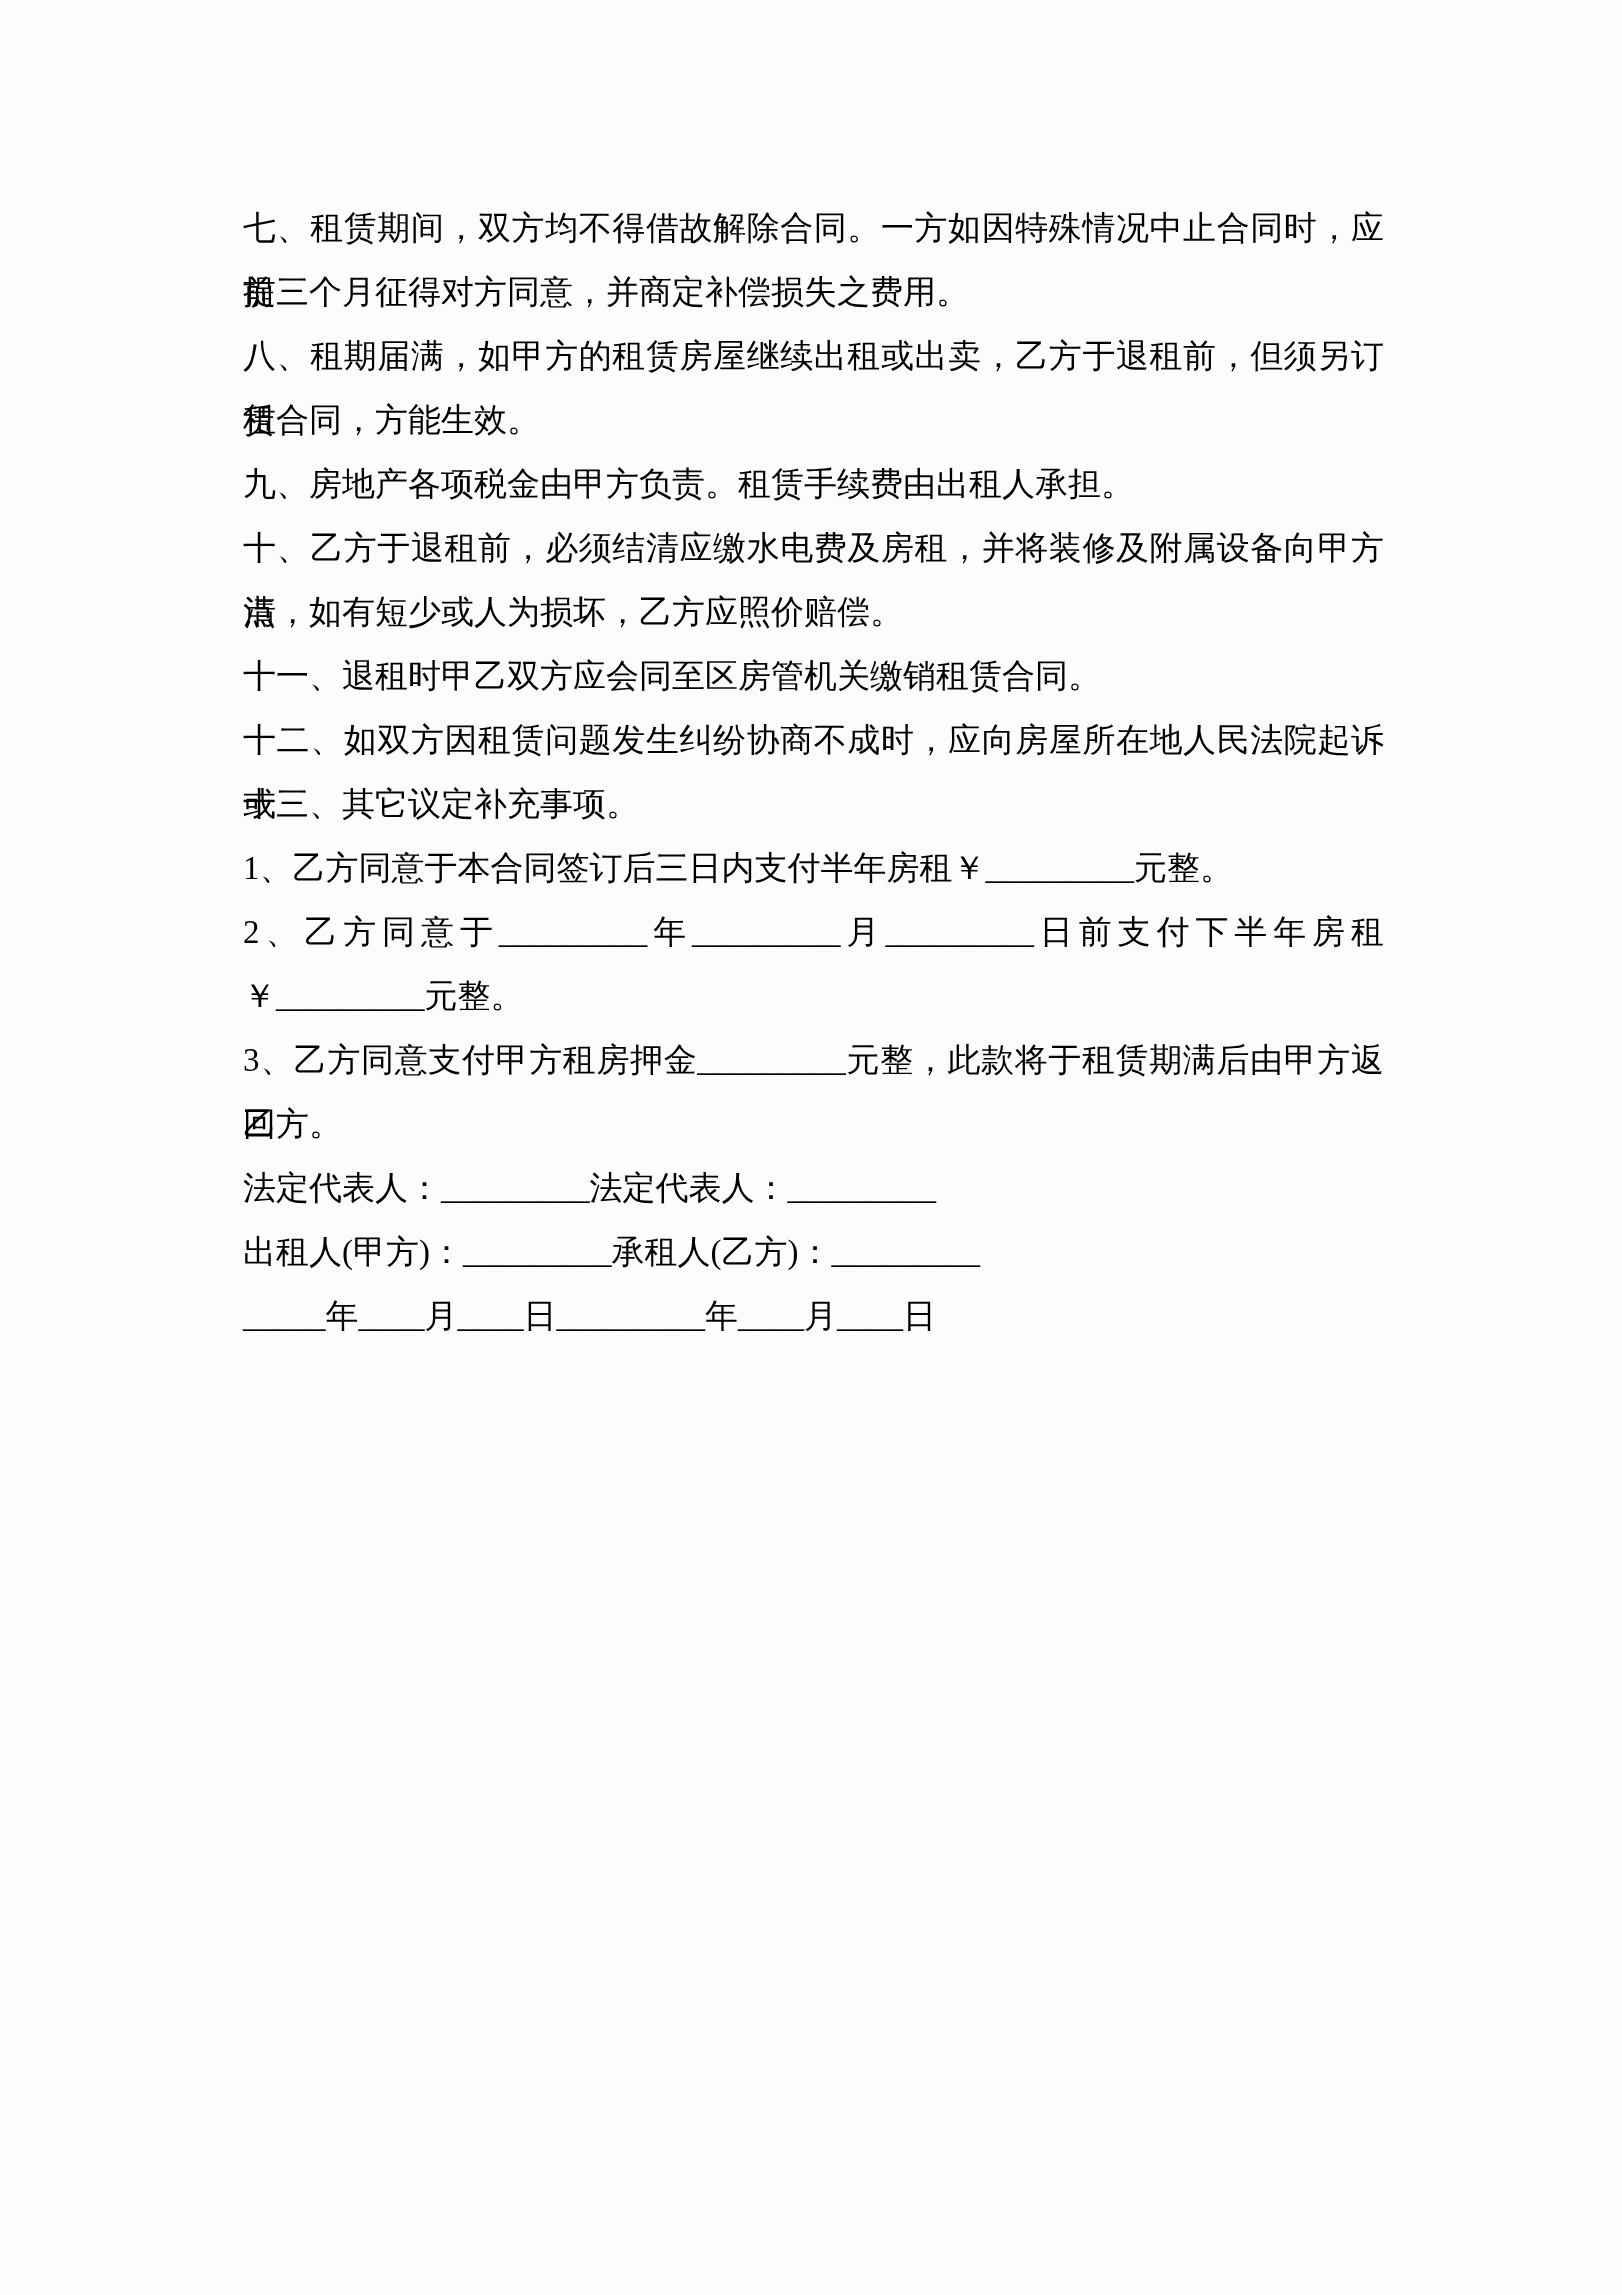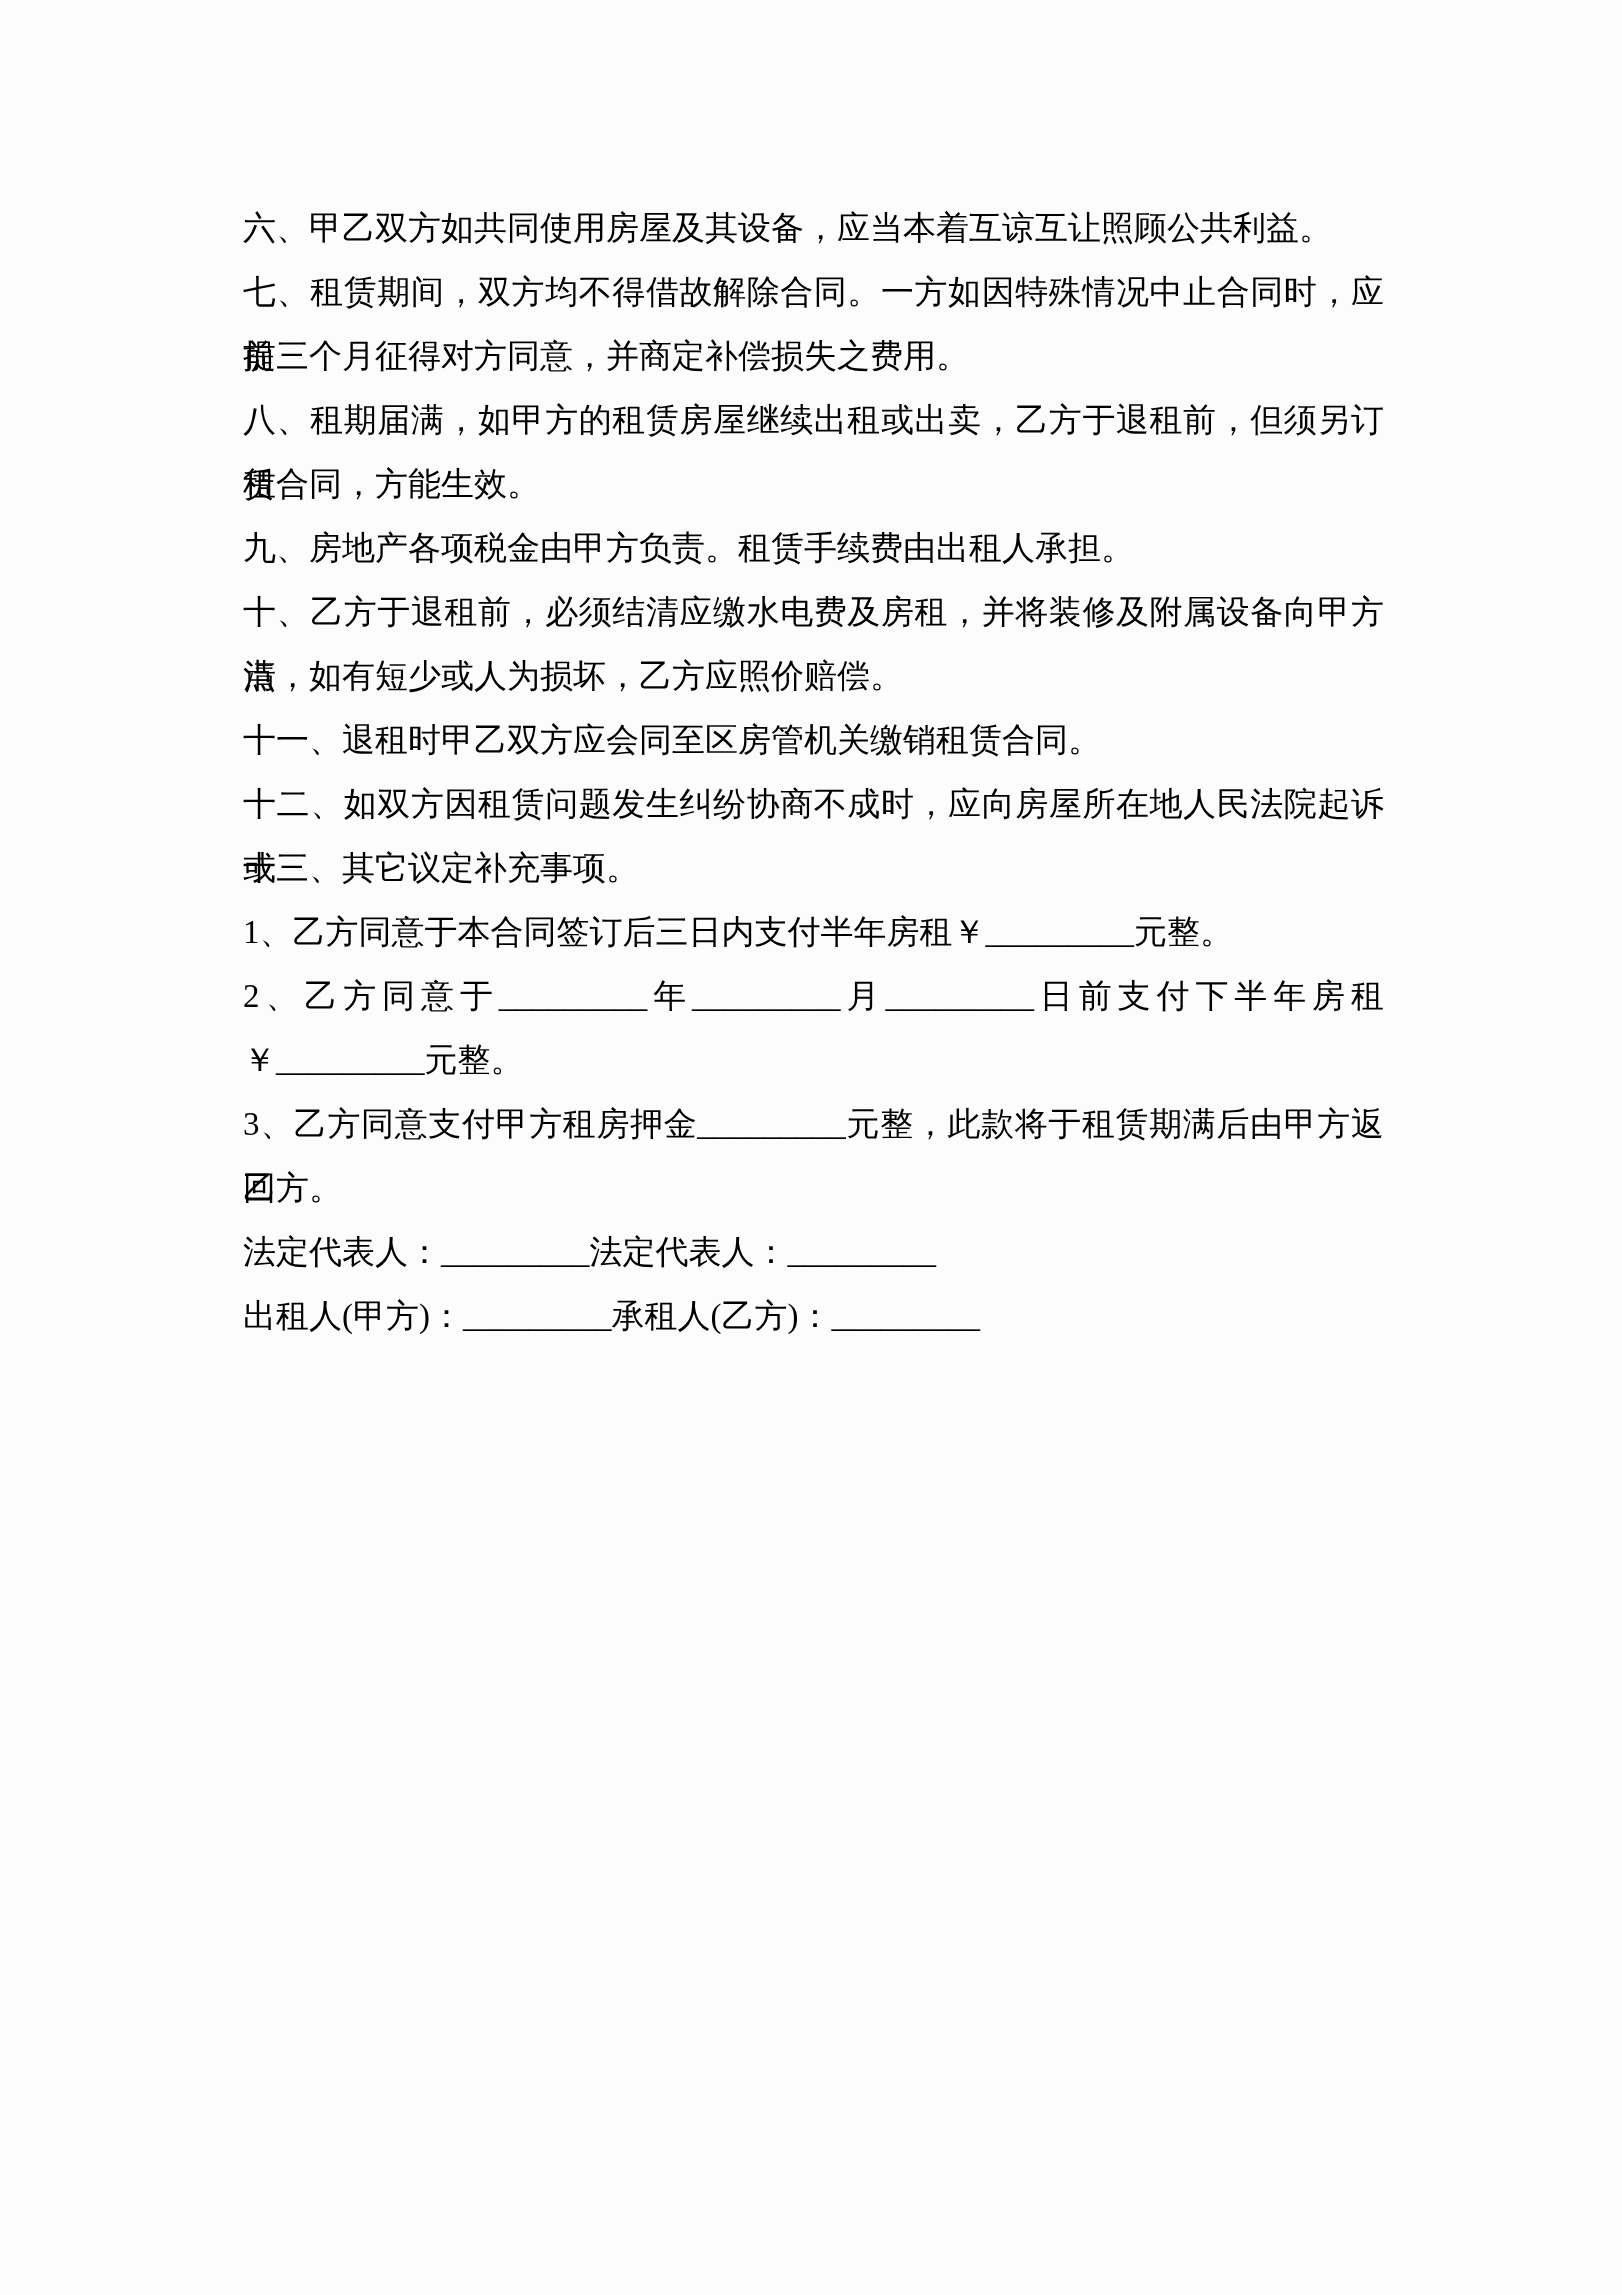--- a/index.html
+++ b/index.html
@@ -32,32 +32,32 @@
   .line.fill {
     white-space: normal;
     text-align: justify;
     text-align-last: justify;
   }
 </style>
 </head>
 <body>
 
 <div class="doc">
-  <div class="line">六、甲乙双方如共同使用房屋及其设备，应当本着互谅互让照顾公共利益。</div>
   <div class="line fill">七、租赁期间，双方均不得借故解除合同。一方如因特殊情况中止合同时，应提</div>
   <div class="line">前三个月征得对方同意，并商定补偿损失之费用。</div>
   <div class="line fill">八、租期届满，如甲方的租赁房屋继续出租或出卖，乙方于退租前，但须另订租</div>
   <div class="line">赁合同，方能生效。</div>
   <div class="line">九、房地产各项税金由甲方负责。租赁手续费由出租人承担。</div>
   <div class="line fill">十、乙方于退租前，必须结清应缴水电费及房租，并将装修及附属设备向甲方点</div>
   <div class="line">清，如有短少或人为损坏，乙方应照价赔偿。</div>
   <div class="line">十一、退租时甲乙双方应会同至区房管机关缴销租赁合同。</div>
   <div class="line fill">十二、如双方因租赁问题发生纠纷协商不成时，应向房屋所在地人民法院起诉或</div>
   <div class="line">十三、其它议定补充事项。</div>
   <div class="line">1、乙方同意于本合同签订后三日内支付半年房租￥_________元整。</div>
   <div class="line fill">2、乙方同意于_________年_________月_________日前支付下半年房租</div>
   <div class="line">￥_________元整。</div>
   <div class="line fill">3、乙方同意支付甲方租房押金_________元整，此款将于租赁期满后由甲方返回</div>
   <div class="line">乙方。</div>
   <div class="line">法定代表人：_________法定代表人：_________</div>
   <div class="line">出租人(甲方)：_________承租人(乙方)：_________</div>
+  <div class="line">_____年____月____日_________年____月____日</div>
 </div>
 
 
 </body></html>

